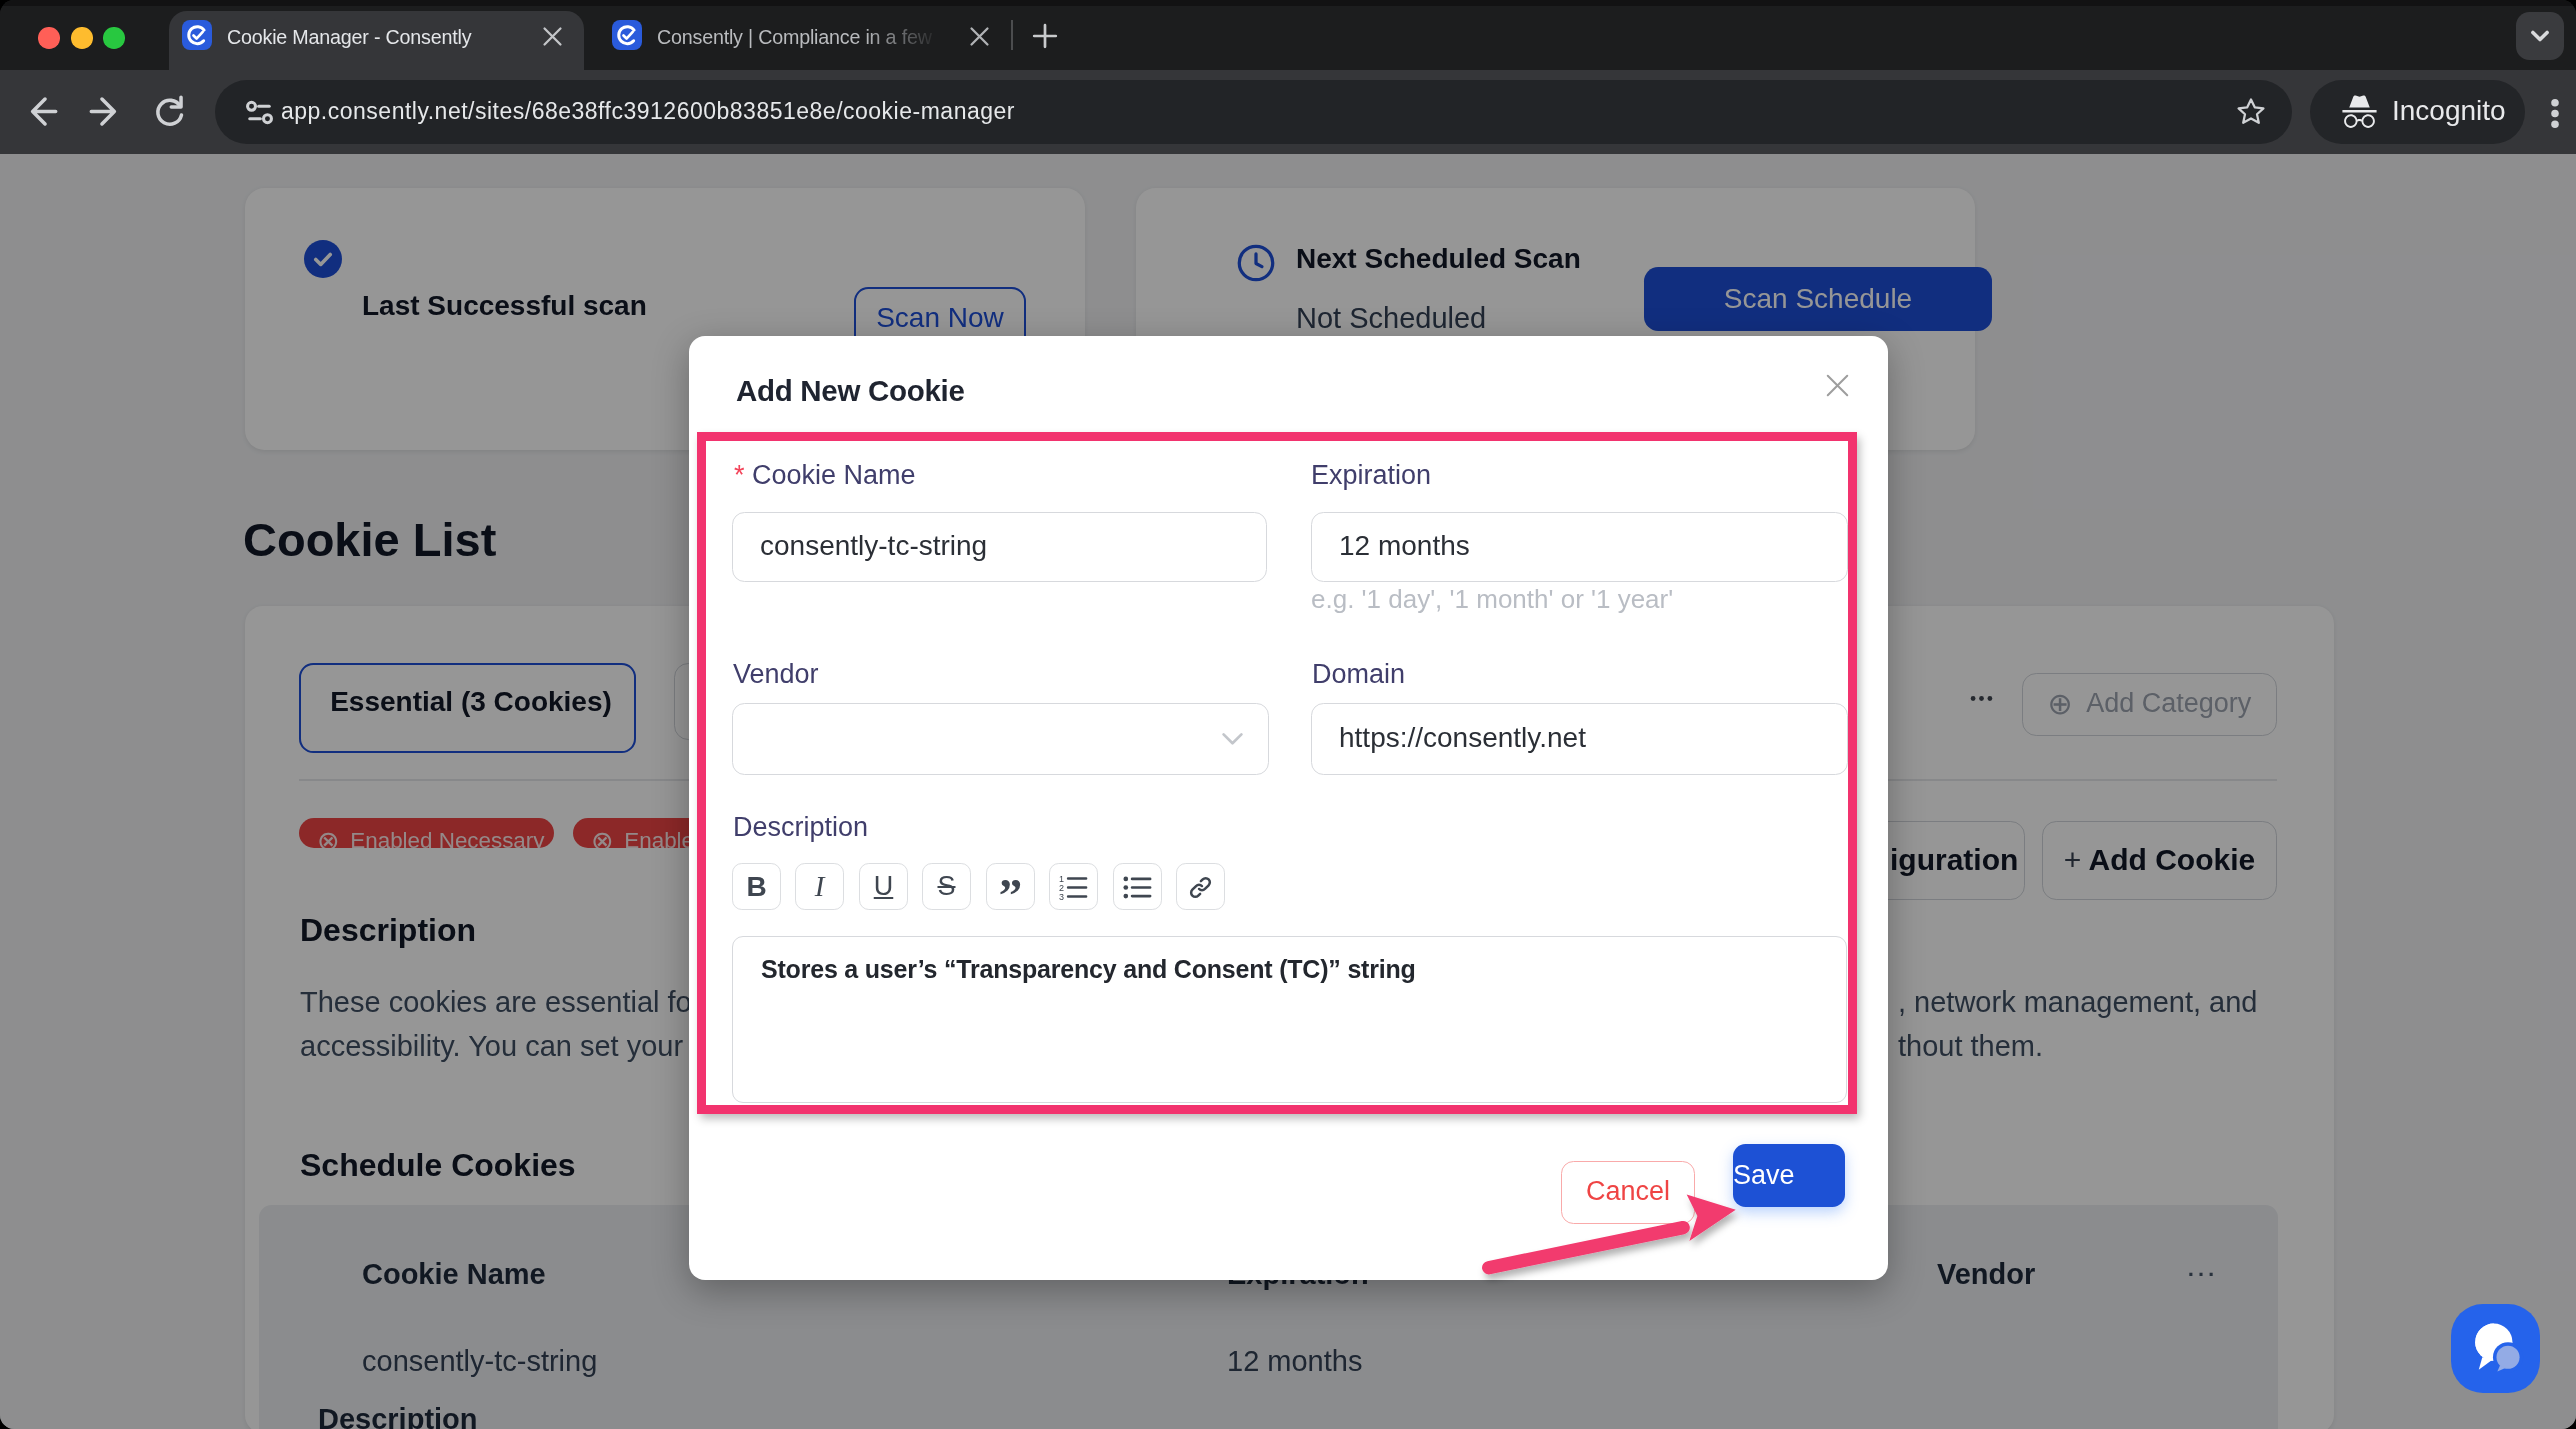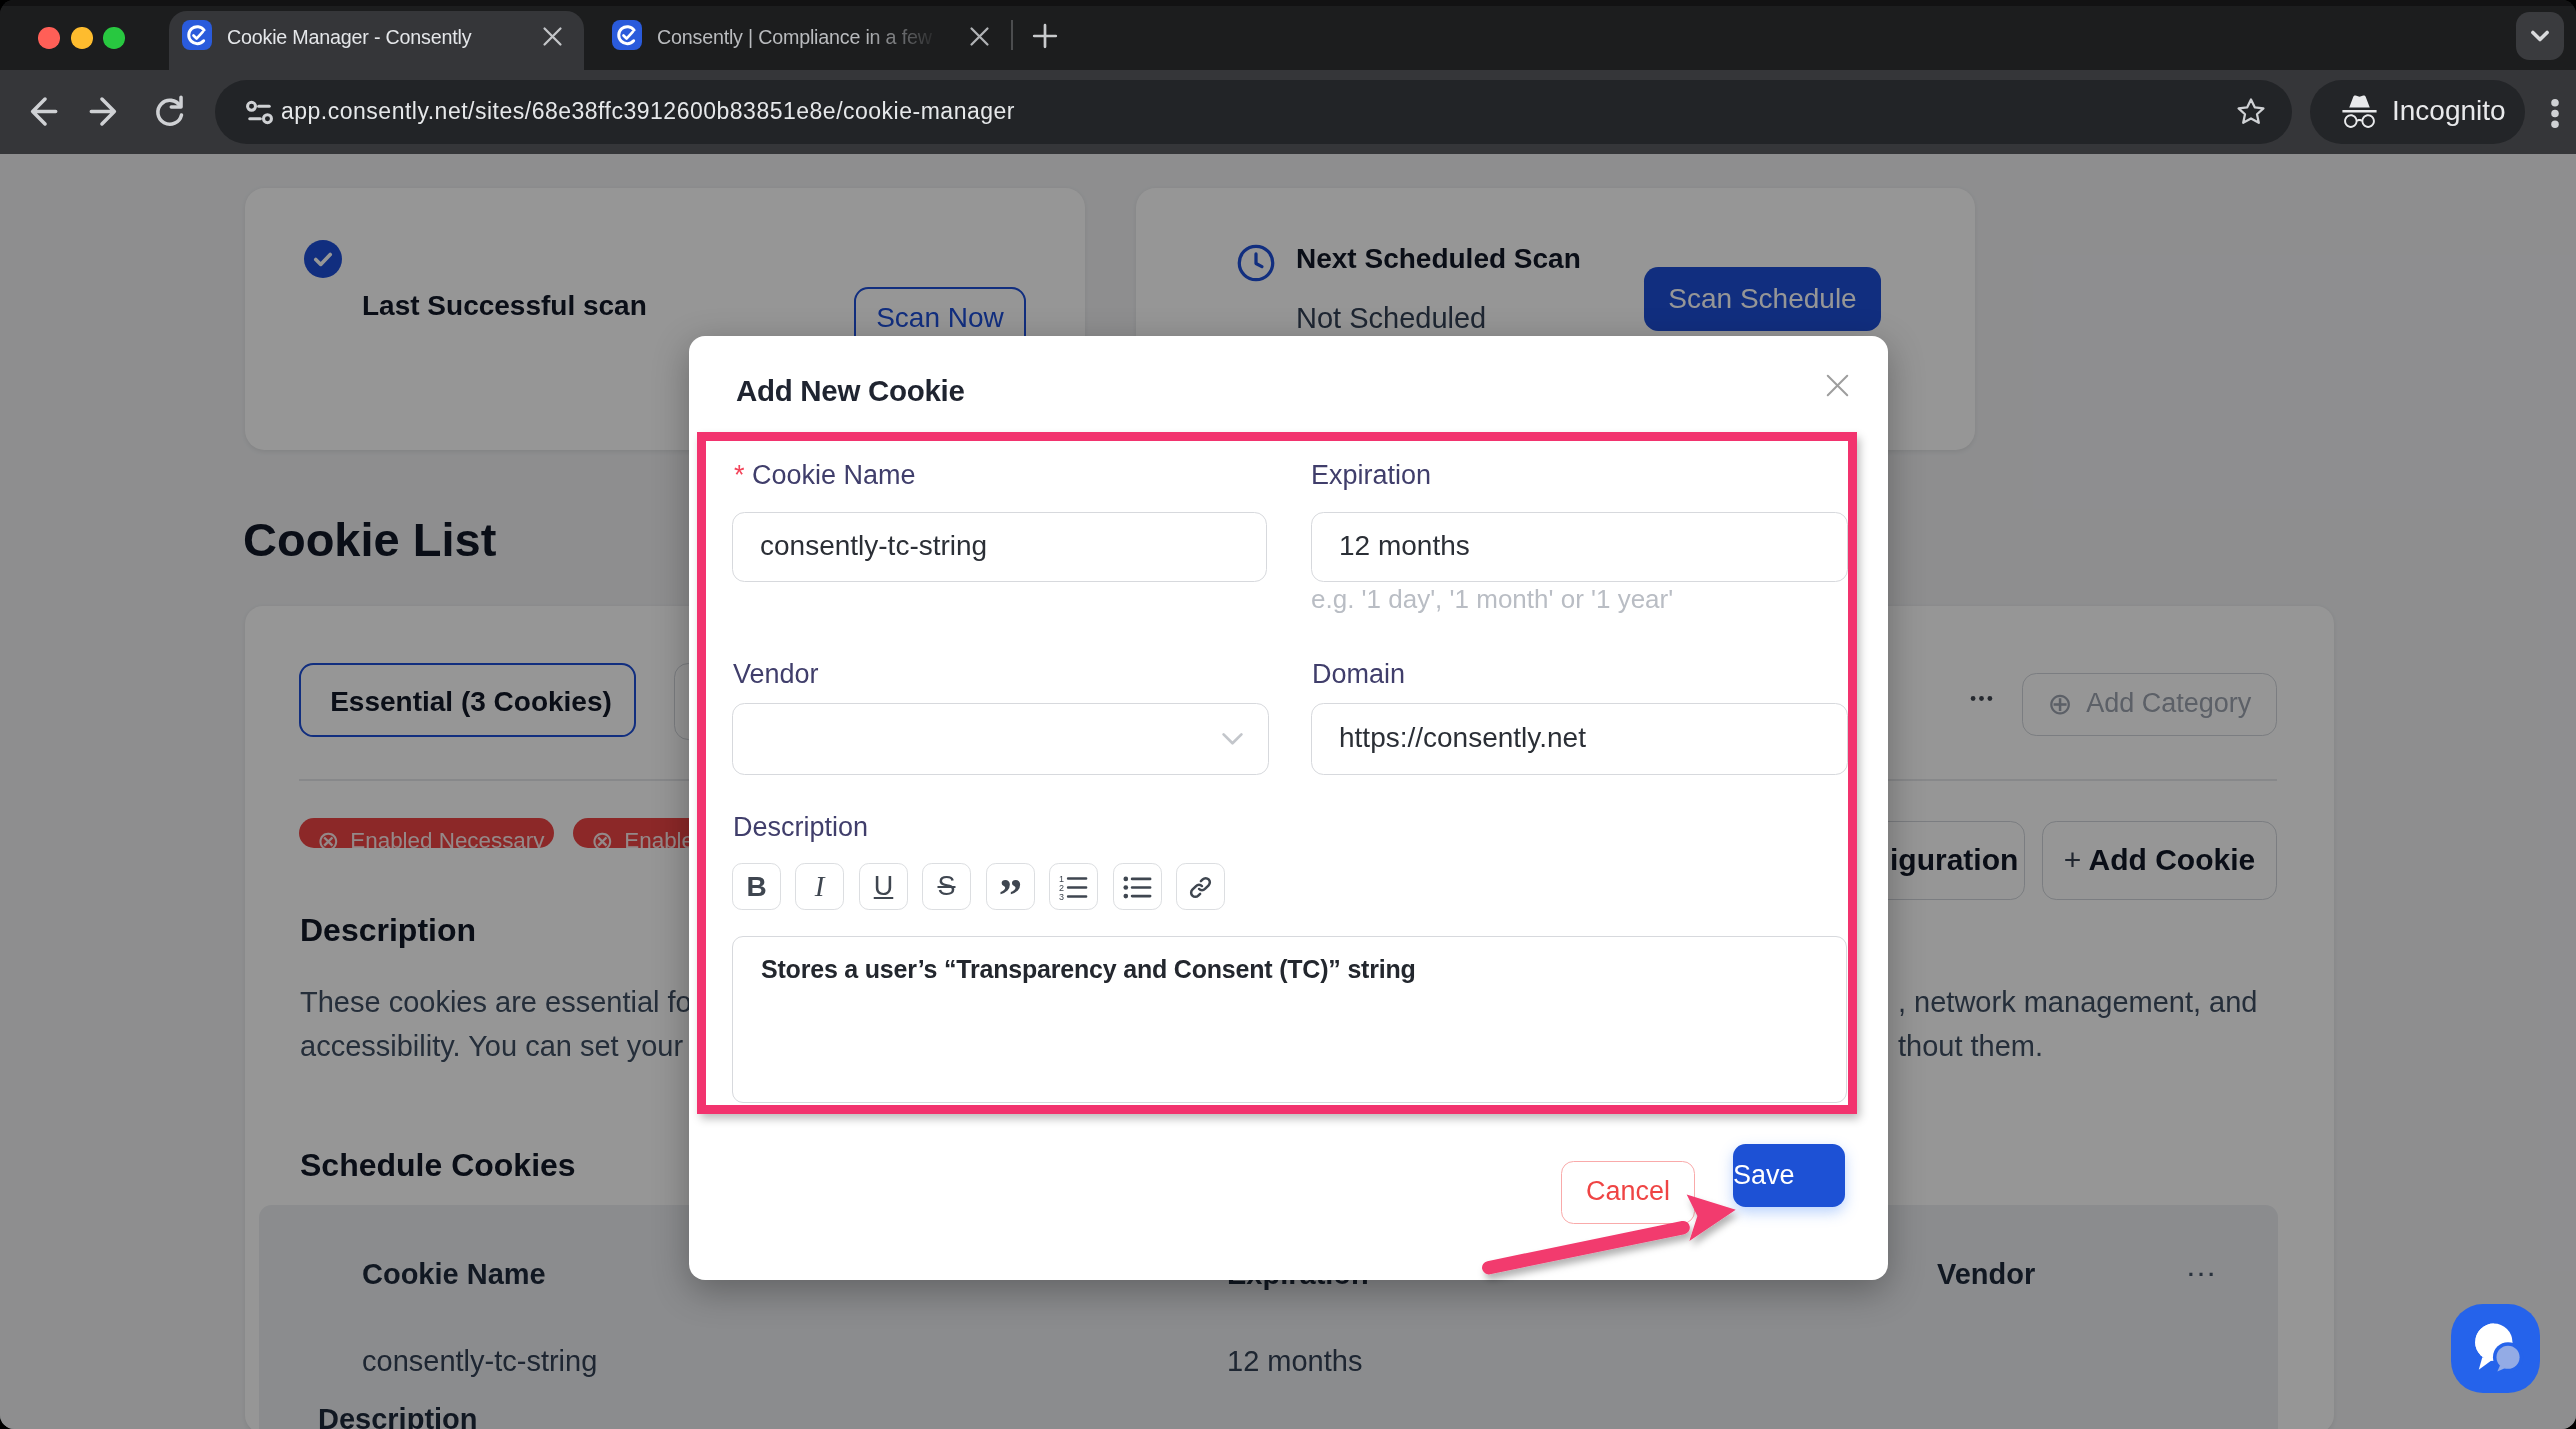--- a/index.html
+++ b/index.html
@@ -116,28 +116,28 @@
       <div class="abs h-bold" style="left:117px; top:55px; font-size:28px;margin-top:47px;">Last Successful scan</div>
       <div class="btn-outline-blue" style="left:609px; top:99px; width:172px; height:63px; line-height:57px;">Scan Now</div>
     </div>
     <div class="card" style="left:1136px; top:34px; width:839px; height:262px;">
       <svg class="abs" style="left:101px; top:56px;" width="38" height="38" viewBox="0 0 42 42">
           <circle cx="21" cy="21" r="18.5" fill="none" stroke="#1d4ed8" stroke-width="3.6"></circle>
           <path d="M21 11 V21.5 L27.5 25" stroke="#1d4ed8" stroke-width="3.6" fill="none" stroke-linecap="round" stroke-linejoin="round"></path>
         </svg>
       <div class="abs h-bold" style="left:160px; top:55px; font-size:28px;">Next Scheduled Scan</div>
       <div class="abs" style="left:160px; top:114px; font-size:29px; color:#334155;">Not Scheduled</div>
-      <div class="btn-blue" style="left:508px; top:79px; width:237px; height:64px; line-height:64px;">Scan Schedule</div>
+      <div class="btn-blue" style="left:508px; top:79px; width:348px; height:64px; line-height:64px;">Scan Schedule</div>
     </div>
 
     <div class="abs h-bold" style="left:243px; top:358px; font-size:47px;">Cookie List</div>
 
     <div class="card" style="left:245px; top:452px; width:2089px; height:827px; border-radius:18px;">
       <div class="abs" style="left:54px; top:173px; width:1978px; height:1.8px; background:#e5e7eb;"></div>
-      <div class="abs" style="left:54px; top:57px; width:337px; height:74px; border:2.2px solid #1d4ed8; border-radius:14.3px; text-align:center; line-height:73px; font-size:28px; font-weight:bold; color:#111827;padding-left:7px;">Essential (3 Cookies)</div>
+      <div class="abs" style="left:54px; top:57px; width:337px; height:90px; border:2.2px solid #1d4ed8; border-radius:14.3px; text-align:center; line-height:73px; font-size:28px; font-weight:bold; color:#111827;padding-left:7px;">Essential (3 Cookies)</div>
       <div class="abs" style="left:429px; top:57px; width:268px; height:77px; border:1.8px solid #d1d5db; border-radius:14.3px;"></div>
       <svg class="abs" style="left:1725px; top:88px;" width="23" height="9" viewBox="0 0 26 10">
           <circle cx="3.5" cy="5" r="2.7" fill="#3f4650"></circle>
           <circle cx="13" cy="5" r="2.7" fill="#3f4650"></circle>
           <circle cx="22.5" cy="5" r="2.7" fill="#3f4650"></circle>
         </svg>
       <div class="abs" style="left:1777px; top:67px; width:255px; height:63px; border:1.8px solid #d1d5db; border-radius:14.3px; color:#9ca3af; font-size:27px; line-height:59px; text-align:center;"><span style="font-size:30px; vertical-align:-1.8px;">⊕</span>&nbsp; Add Category</div>
     </div>
 
     <div class="pill-red" style="left:299px; width:255px;"><span style="margin-left:18px; font-size:27px; vertical-align:-1.8px;">⊗</span><span style="margin-left:10.7px;">Enabled Necessary</span></div>

